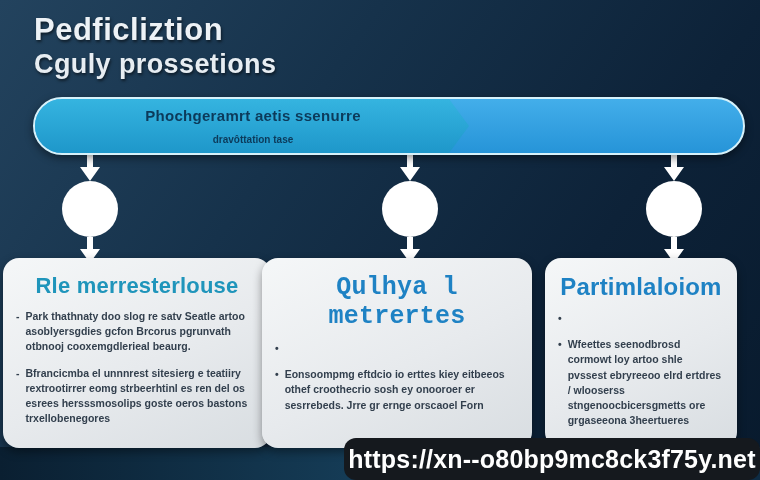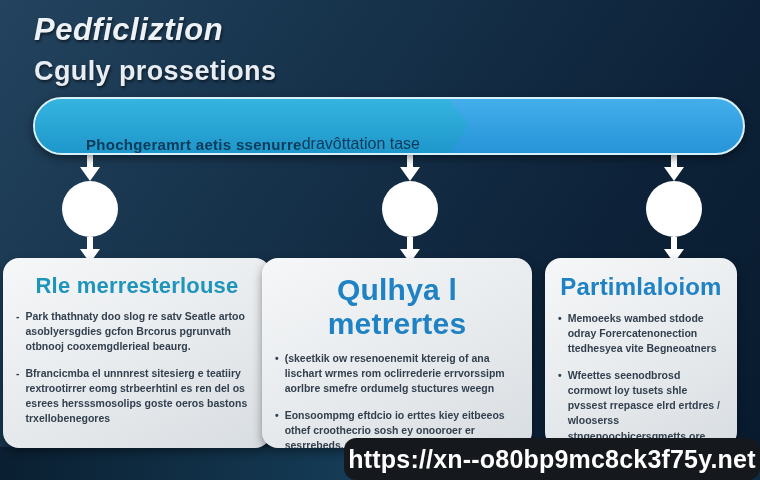--- a/index.html
+++ b/index.html
@@ -5,57 +5,57 @@
   * { margin:0; padding:0; box-sizing:border-box; }
   html,body { width:760px; height:480px; overflow:hidden; }
   .stage {
     position:relative; width:760px; height:480px; overflow:hidden;
     font-family:"Liberation Sans", sans-serif;
     background:linear-gradient(125deg,#23435e 0%,#16324b 35%,#0d2238 70%,#081a2d 100%);
   }
   
   .title-block { position:absolute; left:34px; top:12px; z-index:2; }
   .title-line1 { font-size:31px; font-weight:700; color:#edf2f6; letter-spacing:.5px;
-                 text-shadow:1px 2px 3px rgba(0,0,0,.55);font-style:italic; }
+                 text-shadow:1px 2px 3px rgba(0,0,0,.55); }
   .title-line2 { font-size:27px; font-weight:700; color:#e7edf2; letter-spacing:.4px;
-                 margin-top:8px; text-shadow:1px 2px 3px rgba(0,0,0,.55); }
+                 margin-top:1px; text-shadow:1px 2px 3px rgba(0,0,0,.55); }
   
   .banner { position:absolute; left:33px; top:97px; width:712px; height:58px;
             border-radius:29px; border:2px solid #d6f1fa;
             background:linear-gradient(180deg,#43aeea 0%,#2694d8 100%);
             box-shadow:0 3px 8px rgba(0,0,0,.45); z-index:2; }
   .banner-left { position:absolute; top:0; bottom:0; left:0; width:436px;
             background:linear-gradient(180deg,#35b4e0 0%,#1e97ca 100%);
             clip-path:polygon(0 0,414px 0,434px 50%,414px 100%,0 100%);
             border-radius:27px 0 0 27px;
-            display:flex; flex-direction:row; justify-content:center; align-items:flex-end;
+            display:flex; flex-direction:column; justify-content:center; align-items:center;
             filter:drop-shadow(3px 0 0 rgba(235,250,255,.9)); }
   .banner-left-line1 { font-size:15px; font-weight:700; color:#0c3a5a; letter-spacing:.3px; }
-  .banner-left-line2 { font-size:16px; font-weight:400; color:#0c3a5a; margin-top:10px; }
+  .banner-left-line2 { font-size:10px; font-weight:700; color:#0c3a5a; margin-top:10px; }
   .banner-right { position:absolute; right:14px; top:50%; transform:translateY(-50%);
             width:270px; text-align:center; color:#12385c; line-height:1.3; }
   .br-0 { font-size:7.5px; opacity:.7; }
   .br-1 { font-size:9.5px; font-weight:700; }
   .br-2 { font-size:8.5px; font-weight:700; }
   .br-3 { font-size:8.5px; font-weight:700; }
   
   .connector { position:absolute; top:155px; width:64px; height:110px;
             display:flex; flex-direction:column; align-items:center; z-index:1; }
   .connector .node-circle { width:56px; height:56px; border-radius:50%; background:#ffffff; }
   .arrow-svg { display:block; }
   
   .card { position:absolute; top:258px; height:190px;
           background:linear-gradient(155deg,#f5f7f8 0%,#e7eaed 55%,#d8dde1 100%);
           border-radius:16px; box-shadow:0 4px 10px rgba(0,0,0,.4); z-index:2; overflow:hidden; }
   .card-1 { left:3px;   width:268px; }
   .card-2 { left:262px; width:270px; }
   .card-3 { left:545px; width:192px; }
   .card-heading { text-align:center; font-weight:700; margin:15px 8px 10px; letter-spacing:.2px; }
   .card-1 .card-heading { font-size:22px; color:#1f95bb; }
-  .card-2 .card-heading { font-size:30px; color:#1e82c4; }
+  .card-2 .card-heading { font-size:25px; color:#1e82c4;font-family:Liberation Mono, monospace; }
   .card-3 .card-heading { font-size:24px; color:#1e82c4; }
   .bullet { display:flex; gap:6px; padding:0 13px; margin-bottom:11px;
             font-size:10.5px; line-height:1.45; color:#323f4d; font-weight:600; }
   .bullet-marker { flex:0 0 auto; }
   
   .footer-strip { position:absolute; left:0; top:447px; width:760px; height:33px;
             background:linear-gradient(90deg,#0a1f31 0%,#17415d 55%,#0e2c44 100%); z-index:1; }
   .url-bar { position:absolute; left:344px; top:438px; width:416px; height:42px;
             background:#15191e; border-radius:12px; display:flex; align-items:center;
             justify-content:center; z-index:3; }
@@ -117,37 +117,35 @@
     <div class="bullet">
       <span class="bullet-marker">-</span>
       <span>Bfrancicmba el unnnrest sitesierg e teatiiry rextrootirrer eomg strbeerhtinl es ren del os esrees hersssmosolips goste oeros bastons trxellobenegores</span>
     </div>
   </div>
 
   <div class="card card-2">
     <div class="card-heading">Qulhya l metrertes</div>
     <div class="bullet">
       <span class="bullet-marker">•</span>
-      <span>(skeetkik ow resenoenemit ktereig of ana lischart wrmes rom oclirrederie errvorssipm aorlbre smefre ordumelg stuctures weegn</span>
     </div>
     <div class="bullet">
       <span class="bullet-marker">•</span>
       <span>Eonsoompmg eftdcio io erttes kiey eitbeeos othef croothecrio sosh ey onooroer er sesrrebeds. Jrre gr ernge orscaoel Forn</span>
     </div>
   </div>
 
   <div class="card card-3">
     <div class="card-heading">Partimlaloiom</div>
     <div class="bullet">
       <span class="bullet-marker">•</span>
-      <span>Memoeeks wambed stdode odray Forercatenonection ttedhesyea vite Begneoatners</span>
     </div>
     <div class="bullet">
       <span class="bullet-marker">•</span>
-      <span>Wfeettes seenodbrosd cormowt loy tusets shle pvssest rrepasce elrd ertdres / wlooserss stngenoocbicersgmetts ore grgaseeona 3heertueres</span>
+      <span>Wfeettes seenodbrosd cormowt loy artoo shle pvssest ebryreeoo elrd ertdres / wlooserss stngenoocbicersgmetts ore grgaseeona 3heertueres</span>
     </div>
   </div>
 
   <div class="footer-strip"></div>
   <div class="url-bar">
     <span class="url-text">https://xn--o80bp9mc8ck3f75y.net</span>
   </div>
 
 </div>
 

